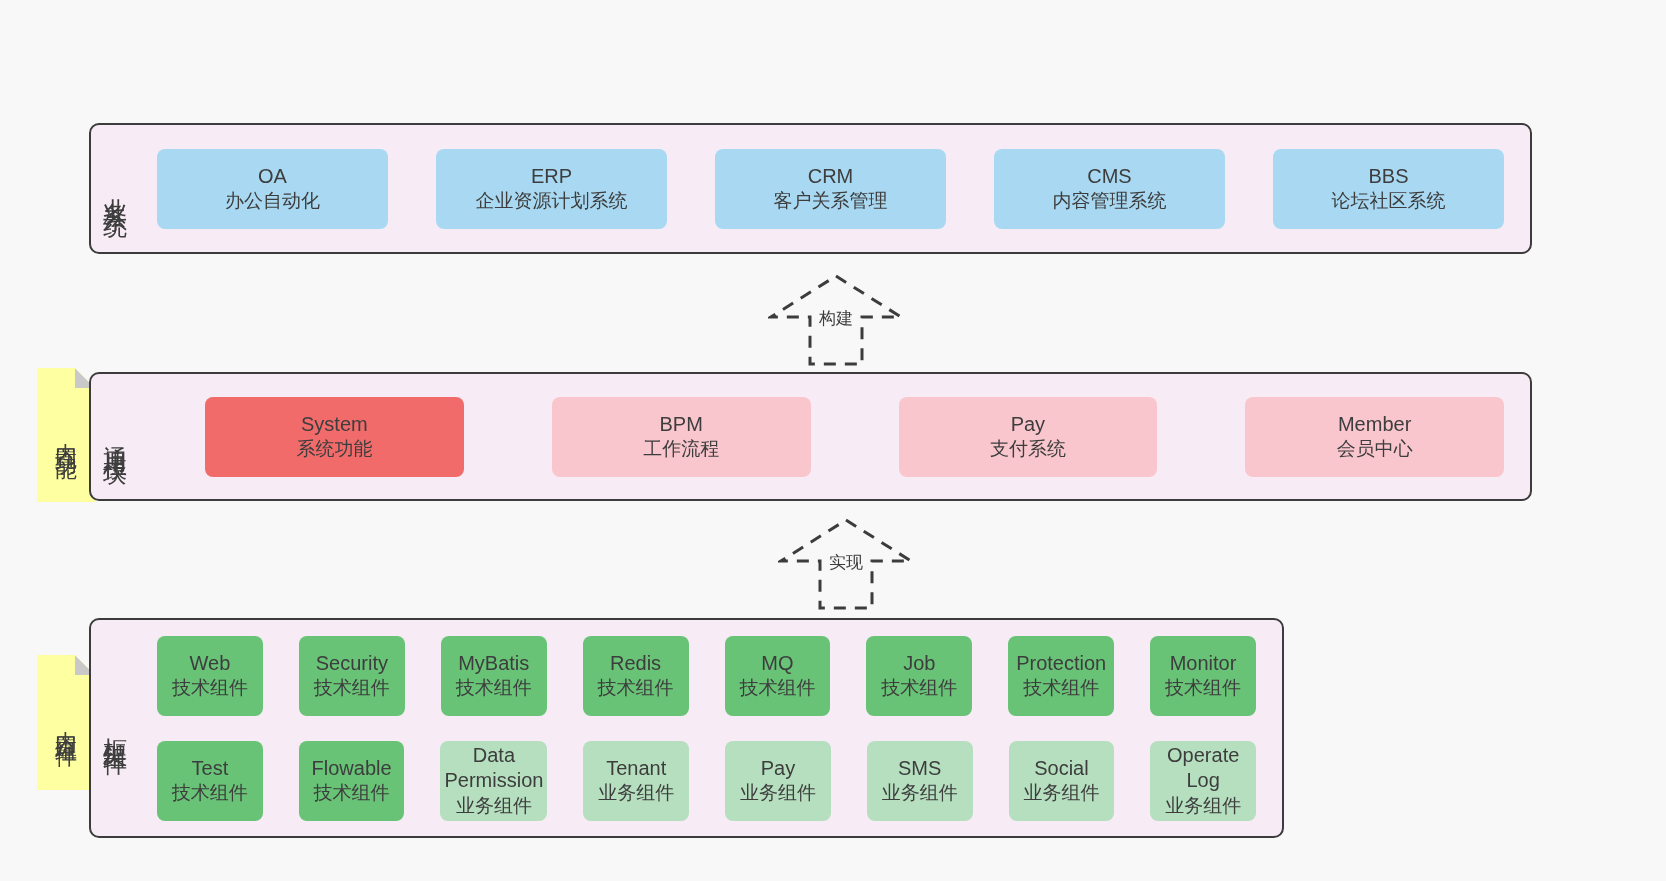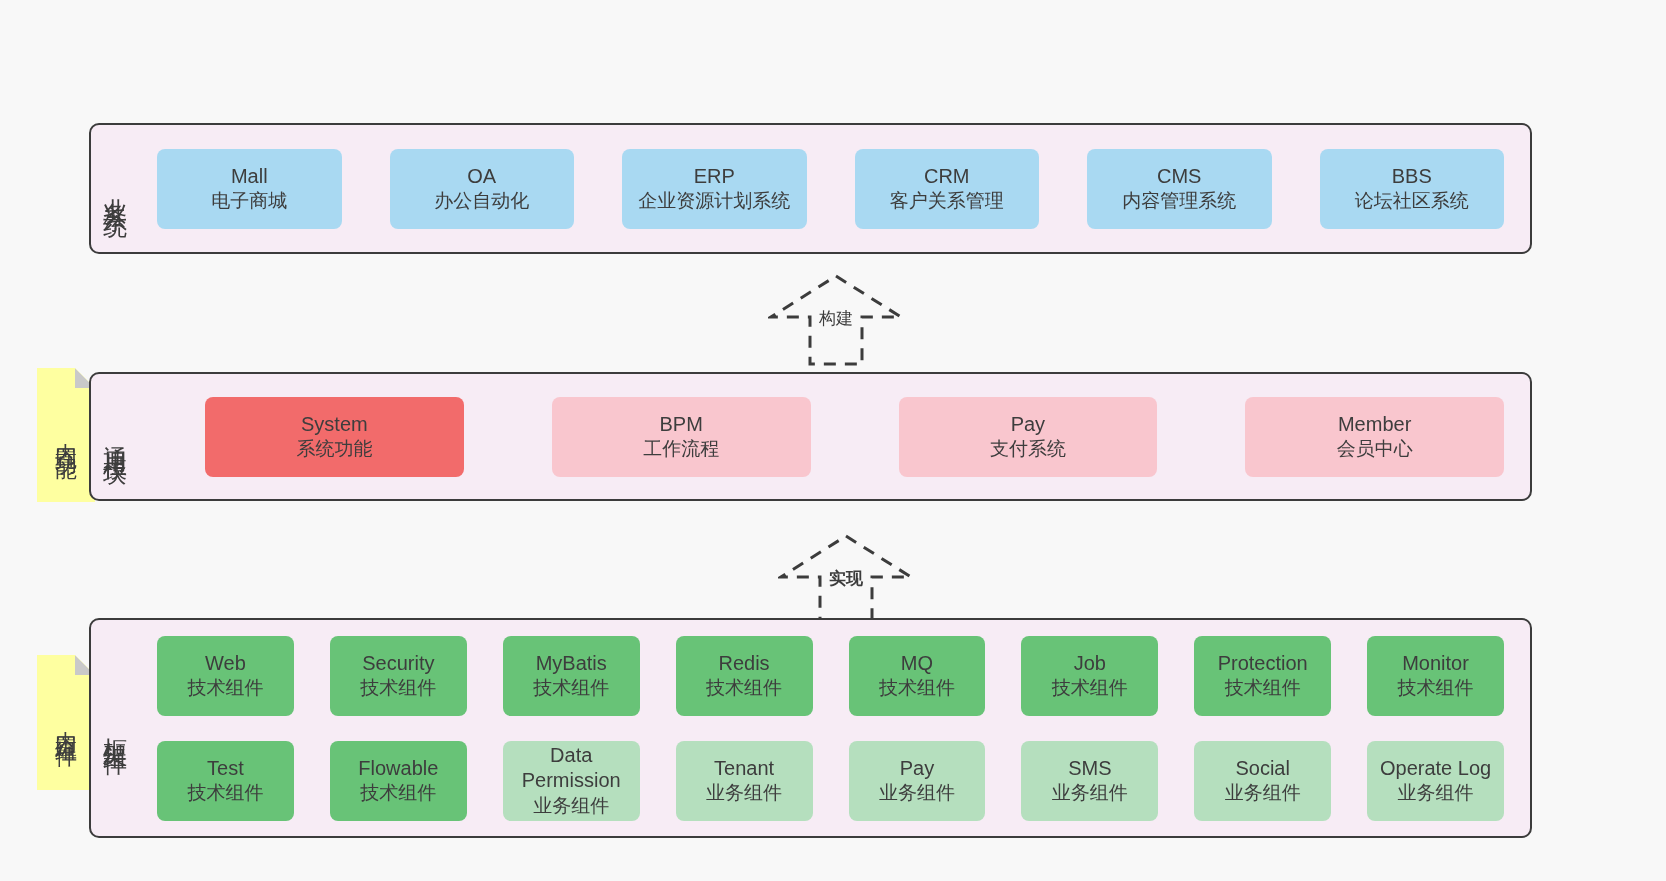--- a/index.html
+++ b/index.html
@@ -10,21 +10,21 @@
   }
   
   .band{
     position:absolute;box-sizing:border-box;z-index:2;
     background:var(--band-bg,#f7ecf5);
     border:2px solid var(--border,#3c3c3c);border-radius:10px;
     display:flex;align-items:center;padding:0 26px 0 12px;
   }
   .band-top{left:89px;top:123px;width:1443px;height:131px;}
   .band-mid{left:89px;top:372px;width:1443px;height:129px;}
-  .band-bottom{left:89px;top:618px;width:1443px;height:220px;}
+  .band-bottom{left:89px;top:618px;width:1195px;height:220px;}
   .vlabel{
     writing-mode:vertical-rl;text-orientation:upright;
     font-size:24px;letter-spacing:5px;line-height:1;
     color:var(--text,#3d3d3d);white-space:nowrap;
   }
   .band > .vlabel{flex:none;margin-right:30px;}
   .boxes{flex:1;display:flex;gap:48px;min-width:0;}
   .rows{flex:1;display:flex;flex-direction:column;gap:25px;min-width:0;}
   .rows .boxes{gap:36px;}
   .box{
@@ -49,44 +49,40 @@
   .sticky-bottom{left:37px;top:655px;width:58px;height:135px;}
   .sticky .vlabel{font-size:22px;letter-spacing:5px;}
   .fold{
     position:absolute;top:0;right:0;width:20px;height:20px;
     background:var(--fold-gray,#c9c9c9);
     clip-path:polygon(0 0, 100% 100%, 0 100%);
   }
   
   .arrow{position:absolute;width:136px;height:96px;z-index:0;}
   .arrow-build{left:768px;top:272px;text-align:center;}
-  .arrow-impl{left:778px;top:532px;font-weight:bold;}
+  .arrow-impl{left:778px;top:516px;}
   .arrow svg{display:block;width:100%;height:100%;}
   .arrow polygon{
     fill:none;stroke:var(--border,#3c3c3c);stroke-width:3;
     stroke-dasharray:12 9;
   }
   .arrow-label{
     position:absolute;left:50%;top:46px;transform:translate(-50%,-50%);
     background:var(--background,#f8f8f8);padding:1px 3px;
     font-size:17px;color:var(--text,#3d3d3d);white-space:nowrap;
   }
 </style>
 </head>
 <body>
 
 <div class="canvas">
 
   <div class="band band-top">
     <div class="vlabel">业务系统</div>
     <div class="boxes">
-      <div class="box blue">
-        <span class="t">Mall</span>
-        <span class="s">电子商城</span>
-      </div>
       <div class="box blue">
         <span class="t">OA</span>
         <span class="s">办公自动化</span>
       </div>
       <div class="box blue">
         <span class="t">ERP</span>
         <span class="s">企业资源计划系统</span>
       </div>
       <div class="box blue">
         <span class="t">CRM</span>

